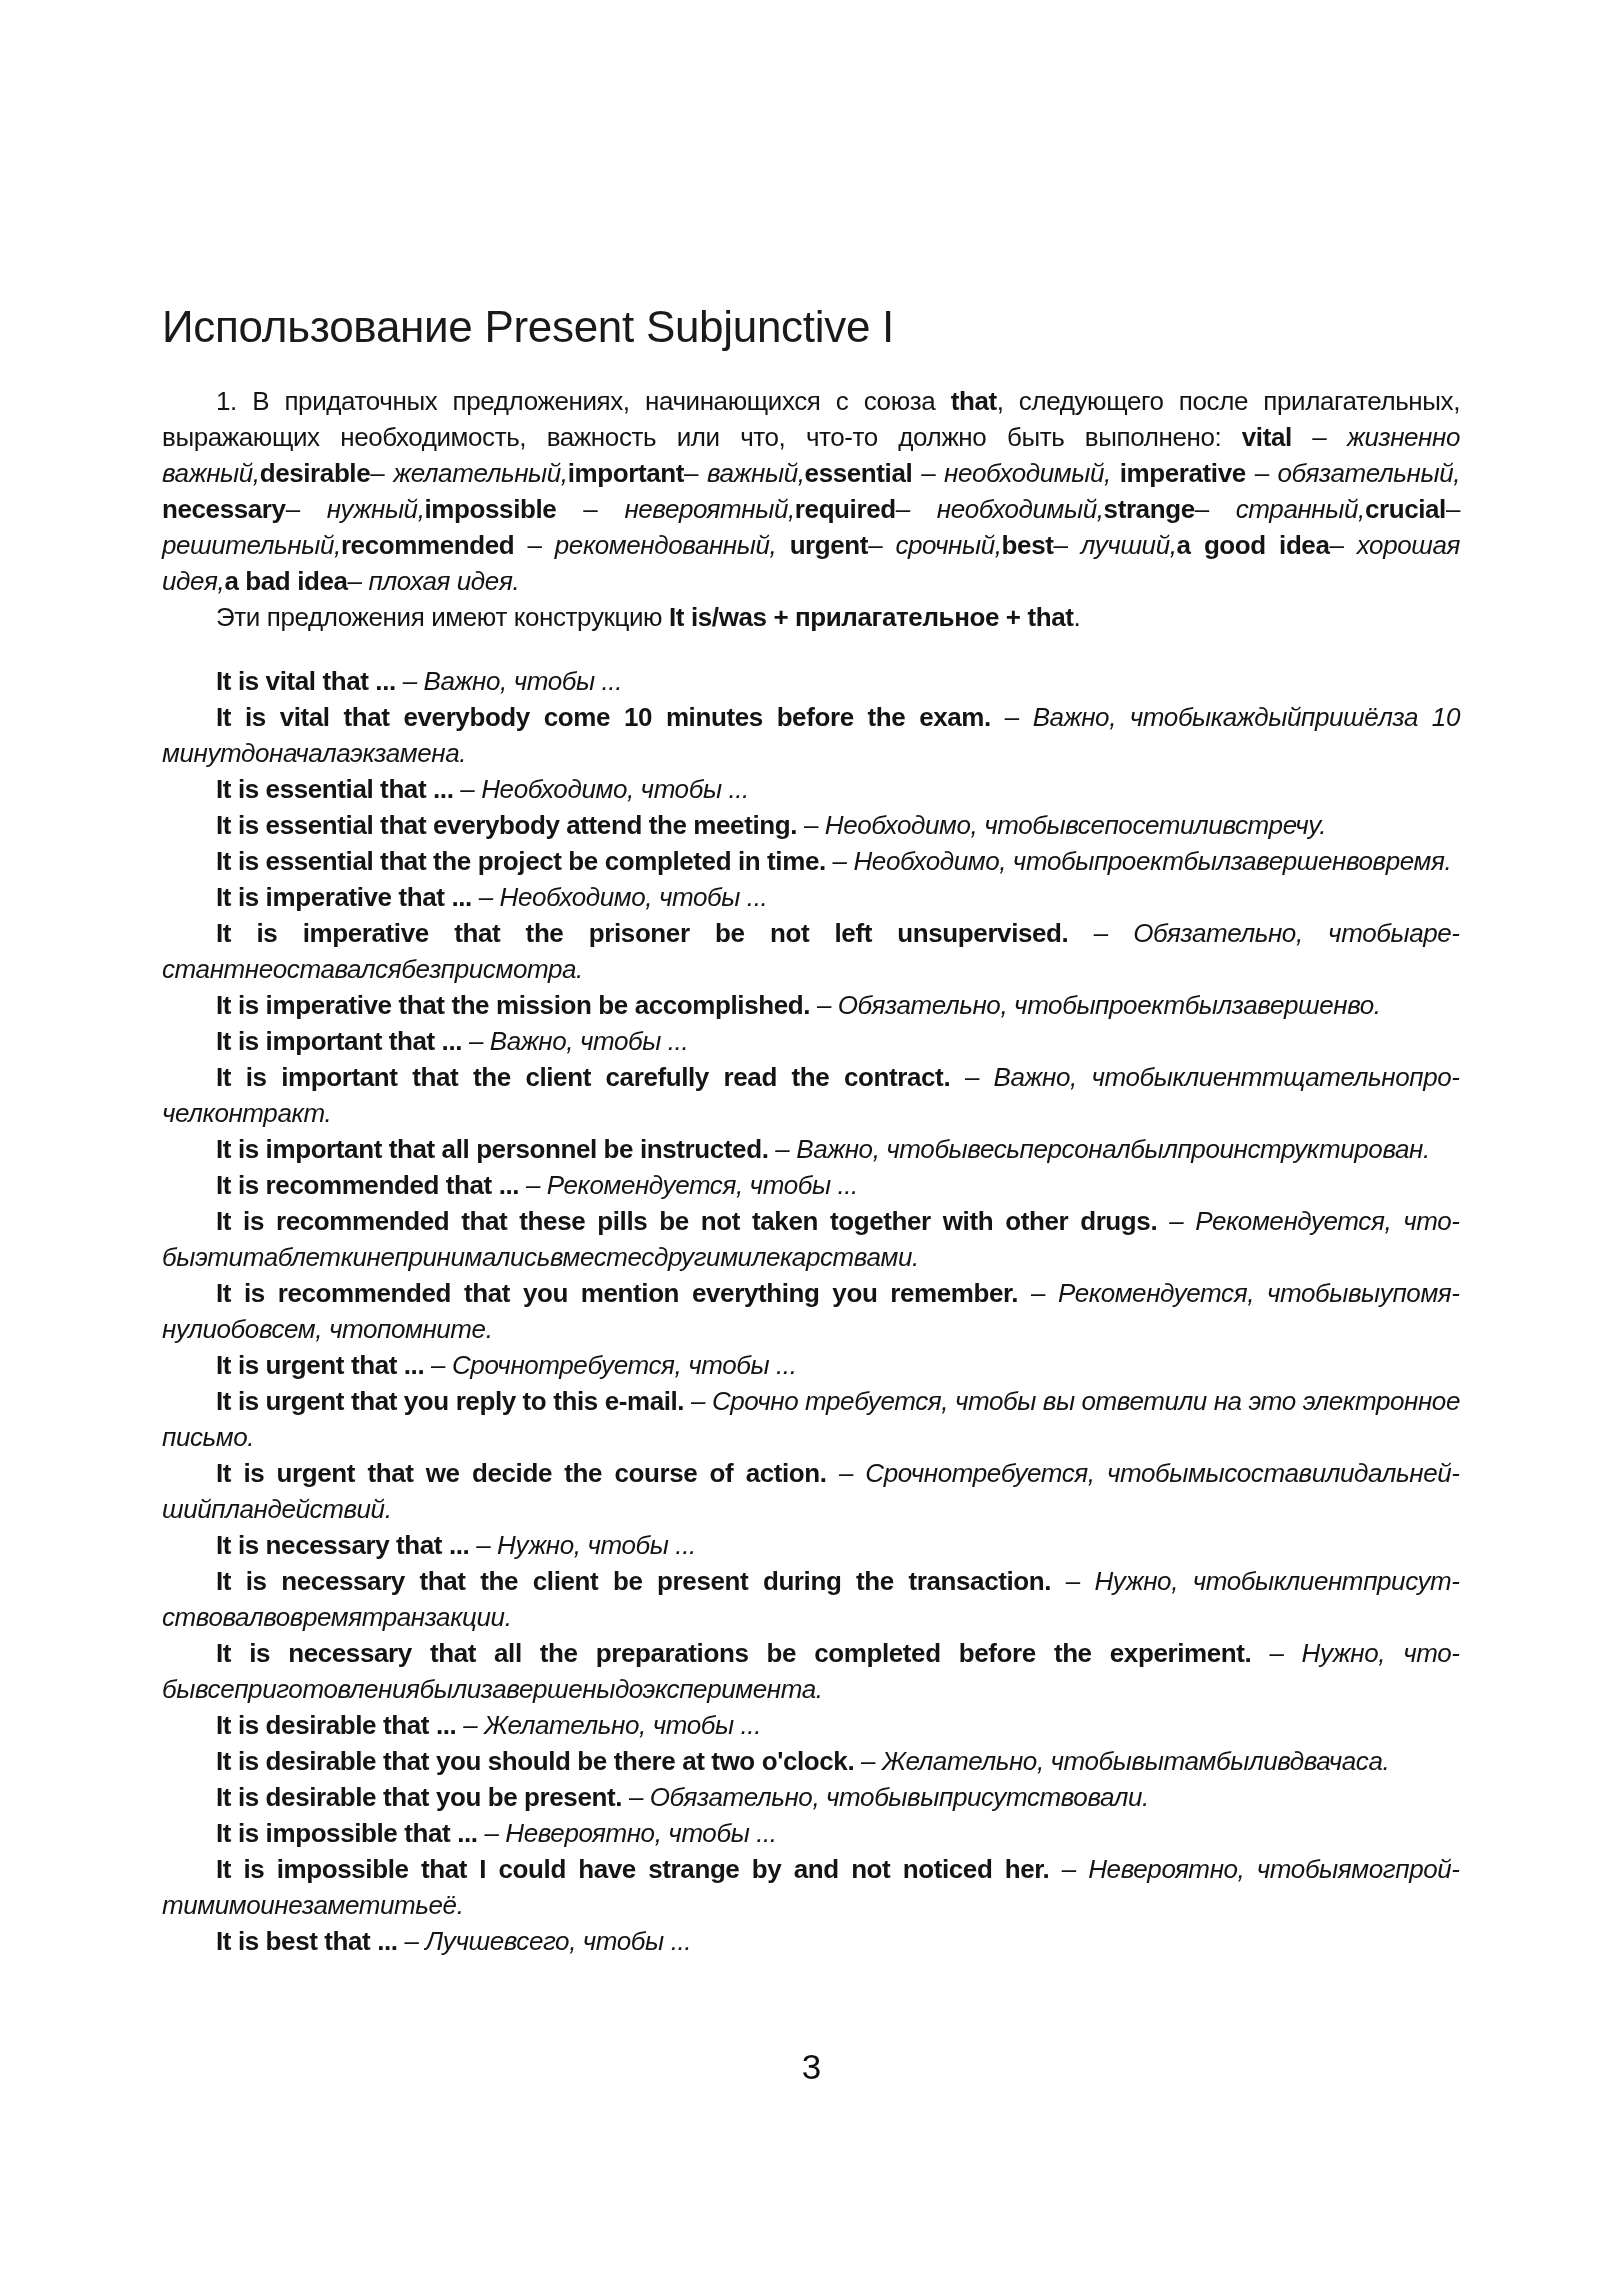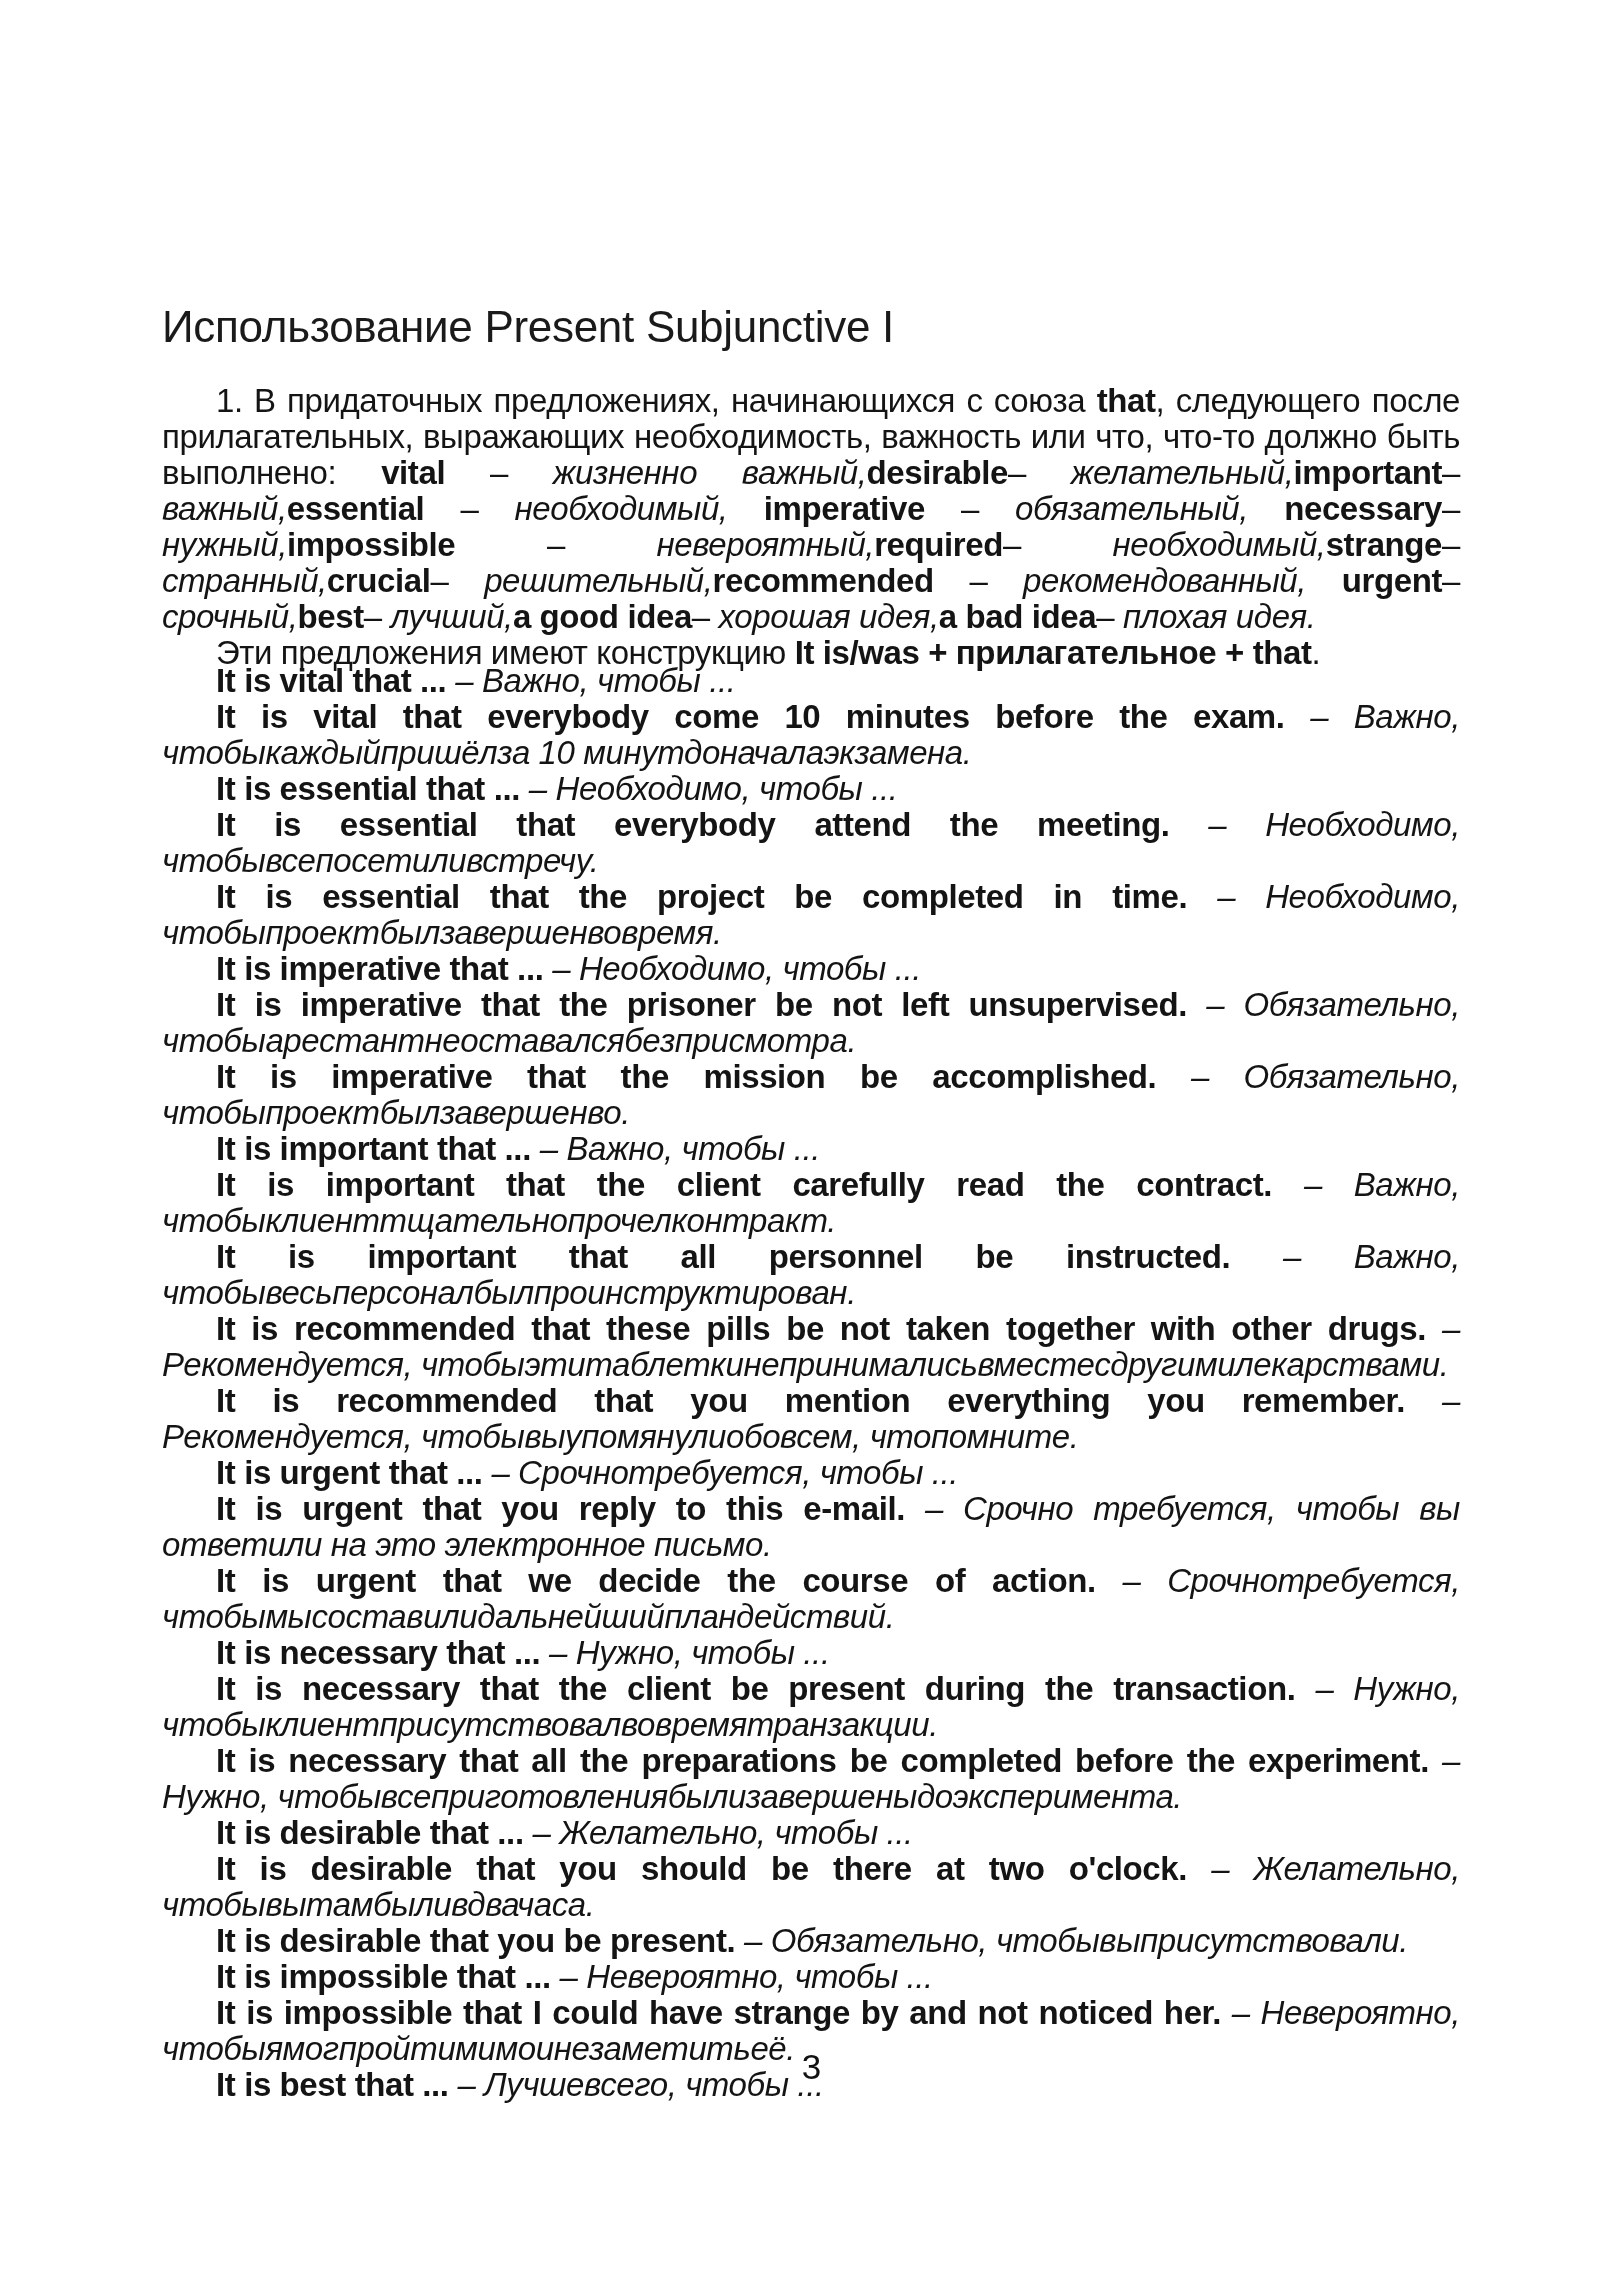--- a/index.html
+++ b/index.html
@@ -8,21 +8,21 @@
     font-family: "Liberation Sans", sans-serif; color: #141414;
   }
   .page { position: absolute; left: 162px; top: 0; width: 1298px; }
   .title {
     position: absolute; top: 302px; left: 0;
     font-size: 44px; font-weight: 400; color: #1a1a1a; white-space: nowrap;
     letter-spacing: -0.3px;
   }
   .body-text {
     position: absolute; left: 0; width: 1298px;
-    font-size: 33px; line-height: 36px; text-align: justify;
+    font-size: 26px; line-height: 36px; text-align: justify;
     letter-spacing: -0.4px;
   }
   .intro { top: 383px; }
   .examples { top: 663px; }
   .p { margin: 0; text-indent: 54px; }
   b, .b { font-weight: 700; }
   i, .it { font-style: italic; font-weight: 400; }
   .ex { margin: 0; text-indent: 54px; }
   .en { font-weight: 700; }
   .ru { font-style: italic; font-weight: 400; }
@@ -47,20 +47,21 @@
       <p class="ex"><span class="en">It is vital that everybody come 10 minutes before the exam. </span><span class="ru">– Важно, чтобыкаждыйпришёлза 10 минутдоначалаэкзамена.</span></p>
       <p class="ex"><span class="en">It is essential that ... </span><span class="ru">– Необходимо, чтобы ...</span></p>
       <p class="ex"><span class="en">It is essential that everybody attend the meeting. </span><span class="ru">– Необходимо, чтобывсепосетиливстречу.</span></p>
       <p class="ex"><span class="en">It is essential that the project be completed in time. </span><span class="ru">– Необходимо, чтобыпроектбылзавершенво­время.</span></p>
       <p class="ex"><span class="en">It is imperative that ... </span><span class="ru">– Необходимо, чтобы ...</span></p>
       <p class="ex"><span class="en">It is imperative that the prisoner be not left unsupervised. </span><span class="ru">– Обязательно, чтобыаре­стантнеоставалсябезприсмотра.</span></p>
       <p class="ex"><span class="en">It is imperative that the mission be accomplished. </span><span class="ru">– Обязательно, чтобыпроектбылзавершенво.</span></p>
       <p class="ex"><span class="en">It is important that ... </span><span class="ru">– Важно, чтобы ...</span></p>
       <p class="ex"><span class="en">It is important that the client carefully read the contract. </span><span class="ru">– Важно, чтобыклиенттщательнопро­челконтракт.</span></p>
       <p class="ex"><span class="en">It is important that all personnel be instructed. </span><span class="ru">– Важно, чтобывесьперсоналбылпроинструктиро­ван.</span></p>
+      <p class="ex"><span class="en">It is recommended that ... </span><span class="ru">– Рекомендуется, чтобы ...</span></p>
       <p class="ex"><span class="en">It is recommended that these pills be not taken together with other drugs. </span><span class="ru">– Рекомендуется, что­быэтитаблеткинепринималисьвместесдругимилекарствами.</span></p>
       <p class="ex"><span class="en">It is recommended that you mention everything you remember. </span><span class="ru">– Рекомендуется, чтобывыупомя­нулиобовсем, чтопомните.</span></p>
       <p class="ex"><span class="en">It is urgent that ... </span><span class="ru">– Срочнотребуется, чтобы ...</span></p>
       <p class="ex"><span class="en">It is urgent that you reply to this e-mail. </span><span class="ru">– Срочно требуется, чтобы вы ответили на это элек­тронное письмо.</span></p>
       <p class="ex"><span class="en">It is urgent that we decide the course of action. </span><span class="ru">– Срочнотребуется, чтобымысоставилидальней­шийпландействий.</span></p>
       <p class="ex"><span class="en">It is necessary that ... </span><span class="ru">– Нужно, чтобы ...</span></p>
       <p class="ex"><span class="en">It is necessary that the client be present during the transaction. </span><span class="ru">– Нужно, чтобыклиентприсут­ствовалвовремятранзакции.</span></p>
       <p class="ex"><span class="en">It is necessary that all the preparations be completed before the experiment. </span><span class="ru">– Нужно, что­бывсеприготовлениябылизавершеныдоэксперимента.</span></p>
       <p class="ex"><span class="en">It is desirable that ... </span><span class="ru">– Желательно, чтобы ...</span></p>
       <p class="ex"><span class="en">It is desirable that you should be there at two o'clock. </span><span class="ru">– Желательно, чтобывытамбыливдвачаса.</span></p>

